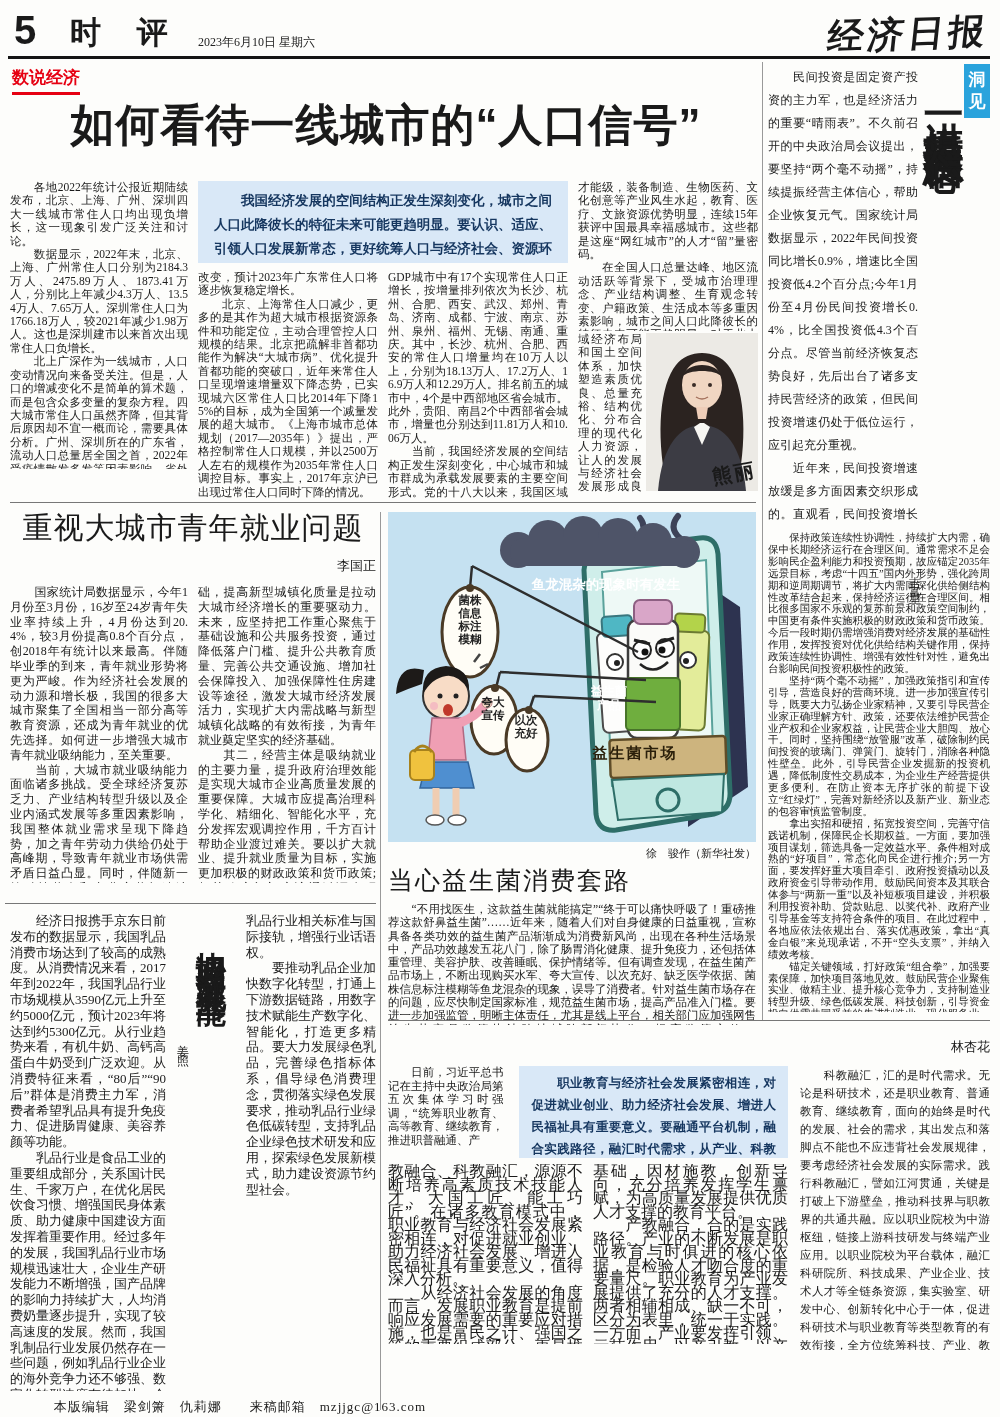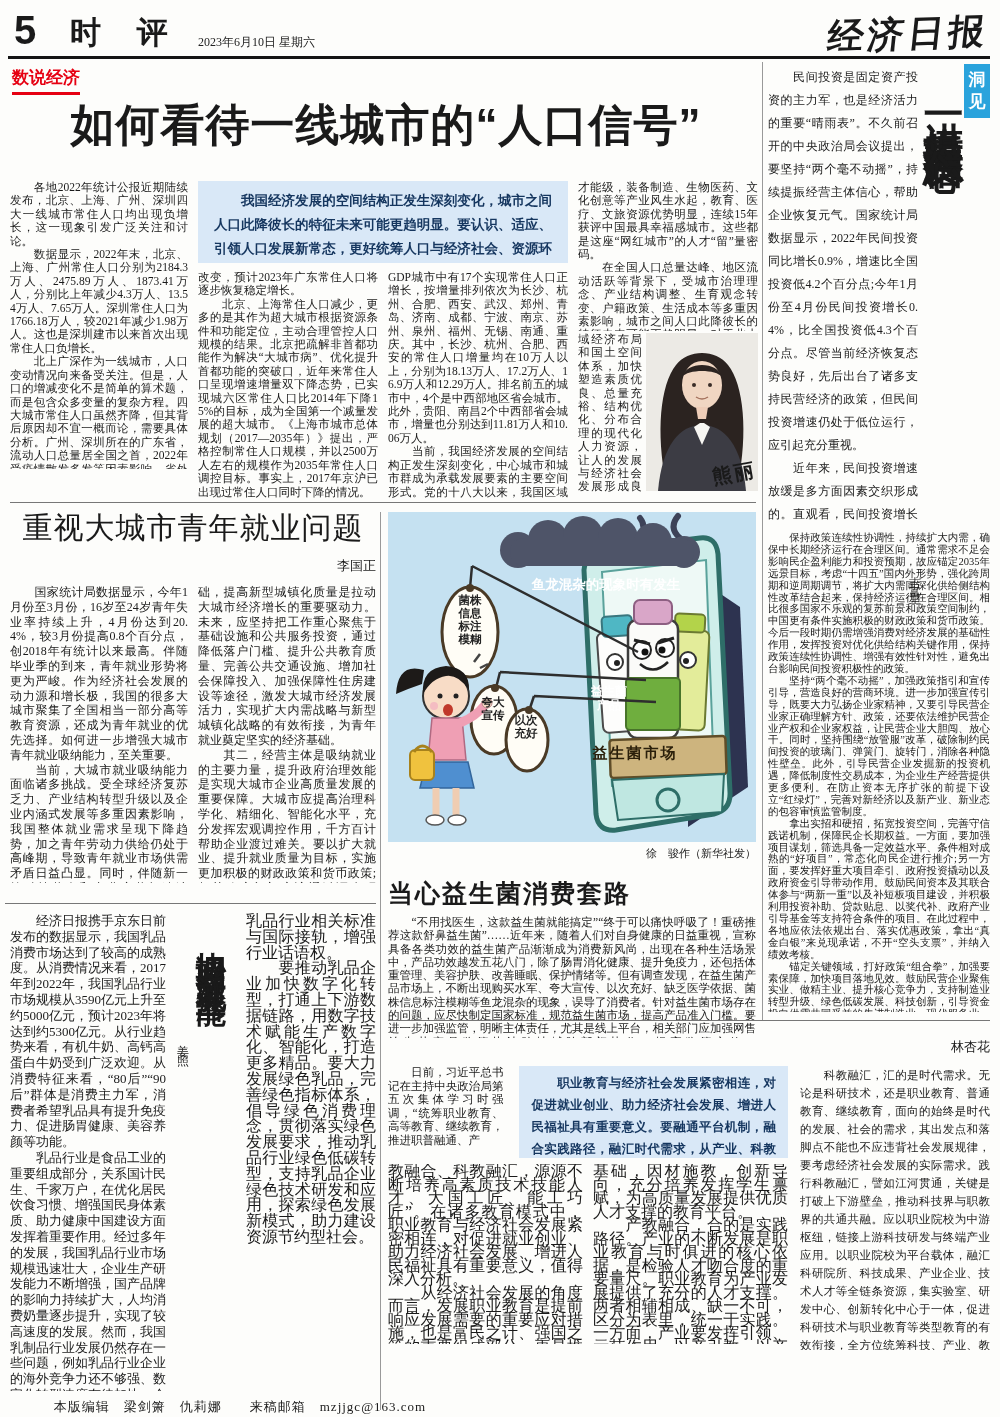--- a/index.html
+++ b/index.html
@@ -42,36 +42,36 @@
   #youthcols{display:flex;gap:10px;margin-top:10px;height:298px;overflow:hidden;}
   .ycol{width:178px;font-size:12px;line-height:14.8px;}
   
   #dairy{position:absolute;left:10px;top:913px;width:366px;height:478px;display:flex;gap:8px;overflow:hidden;}
   #dairyc1{width:156px;font-size:13px;line-height:15.8px;}
   #dairystrip{position:relative;width:64px;flex:0 0 64px;}
   #dairyhead{position:absolute;left:16px;top:14px;writing-mode:vertical-rl;text-orientation:upright;
              font-size:30px;font-weight:900;letter-spacing:5px;height:440px;}
   #dairyby{position:absolute;left:0px;top:122px;writing-mode:vertical-rl;text-orientation:upright;
            font-size:12px;letter-spacing:10px;}
-  #dairyc2{width:130px;font-size:16px;line-height:15.8px;}
+  #dairyc2{width:130px;font-size:13px;line-height:15.8px;}
   
   #footer{position:absolute;left:30px;top:1398px;width:420px;text-align:center;font-size:13px;letter-spacing:1px;}
   
   #cartoonblk{position:absolute;left:388px;top:512px;width:368px;}
   #cartoonfig{position:relative;width:368px;height:330px;}
   .ov{position:absolute;font-family:"Liberation Sans",sans-serif;}
   #bubbletext{left:118px;top:22px;width:200px;color:#fff;font-size:13.5px;font-weight:900;text-align:center;margin-top:42px;}
   .tagl{font-size:11.5px;font-weight:900;color:#222;text-align:center;line-height:13px;}
   #tag1{left:58px;top:82px;width:48px;}
   #tag2{left:84px;top:184px;width:42px;}
   #tag3{left:118px;top:202px;width:40px;}
   #plabel{left:200px;top:172px;width:42px;color:#fff;font-size:12px;font-weight:900;text-align:center;line-height:14px;}
   #psign{left:192px;top:232px;width:110px;color:#2a1f0a;font-size:15px;font-weight:900;text-align:center;letter-spacing:2px;}
   #credit{text-align:right;font-size:11px;margin-top:4px;color:#222;}
-  #caption{font-size:25px;font-weight:700;font-family:"Liberation Sans",sans-serif;margin-top:16px;letter-spacing:2px;}
+  #caption{font-size:25px;font-weight:400;font-family:"Liberation Sans",sans-serif;margin-top:3px;letter-spacing:2px;}
   #cartpara{margin-top:6px;font-size:11.5px;line-height:13.3px;height:122px;}
   
   #insight{position:absolute;left:768px;top:62px;width:222px;height:950px;}
   #insbadge{position:absolute;right:0;top:2px;width:26px;background:#2aa3dc;color:#fff;
             font-size:17px;font-weight:900;text-align:center;line-height:22px;padding:5px 0;white-space:pre-line;
             font-family:"Liberation Sans",sans-serif;}
   #inshead{position:absolute;left:160px;top:28px;width:44px;writing-mode:vertical-rl;text-orientation:upright;
            font-size:40px;font-weight:900;font-family:"Liberation Sans",sans-serif;letter-spacing:3px;height:470px;}
   #insby{position:absolute;left:138px;top:505px;writing-mode:vertical-rl;text-orientation:upright;
          font-size:12px;letter-spacing:8px;}

